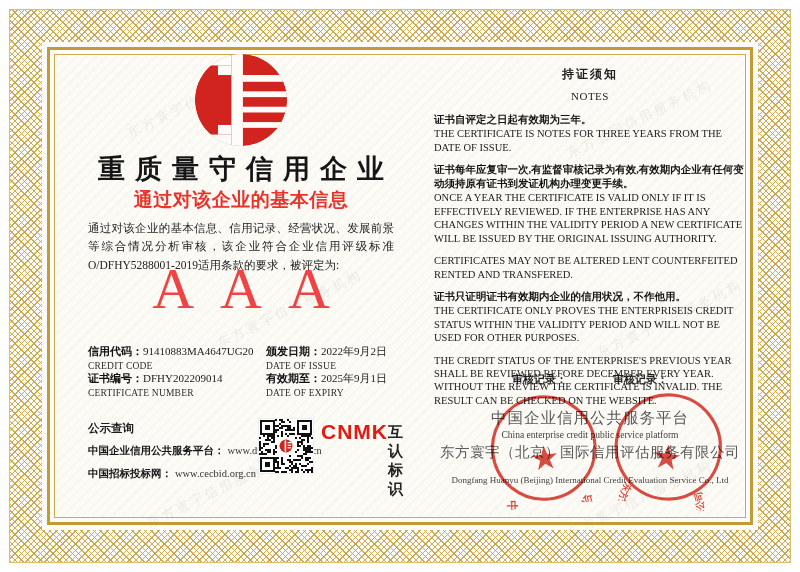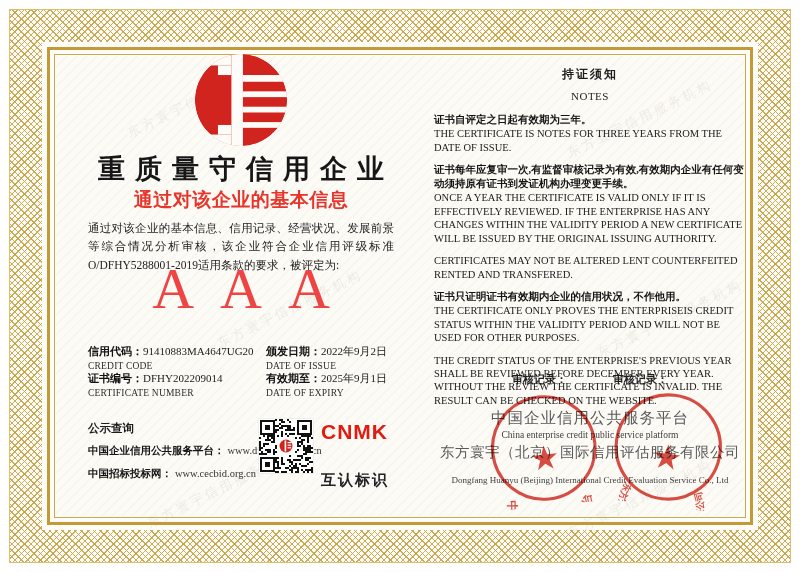--- a/index.html
+++ b/index.html
@@ -39,21 +39,21 @@
   .field .f-en{font-family:"Liberation Serif","DejaVu Serif",serif;font-size:9.5px;
       color:#2d2d2d;margin-top:2px;letter-spacing:.2px;}
   .inquiry-head{position:absolute;top:371px;left:0;font-size:11.5px;font-weight:700;}
   .links{position:absolute;top:394px;left:0;width:100%;}
   .link-row{margin-bottom:9px;font-size:10.5px;}
   .link-label{font-weight:600;font-family:"Liberation Serif","DejaVu Serif",serif;color:#151515;}
   .link-url{font-family:"Liberation Serif","DejaVu Serif",serif;color:#333;}
   .qr-block{position:absolute;left:170px;top:368px;display:flex;gap:7px;}
   .qr{position:relative;width:54px;height:54px;background:#fff;border:1px solid #eee;}
   .qr svg{display:block;}
-  .qr-texts{display:flex;flex-direction:column;justify-content:center;padding-top:2px;gap:24px;}
+  .qr-texts{display:flex;flex-direction:row;justify-content:center;padding-top:2px;}
   .qr-brand{font-size:21px;font-weight:800;color:#e11b12;letter-spacing:1px;}
   .qr-caption{font-size:15px;font-family:"Liberation Serif","DejaVu Serif",serif;
       font-weight:600;color:#222;margin-top:3px;letter-spacing:2px;}
   
   .notes-col{position:absolute;left:434px;top:66px;width:312px;}
   .notes-title{ text-align:center;font-size:12px;font-weight:700;letter-spacing:2px;}
   .notes-sub{text-align:center;font-family:"Liberation Serif","DejaVu Serif",serif;
       font-size:11px;margin:7px 0 11px;letter-spacing:.5px;}
   .note-item{margin-bottom:9px;}
   .n-cn{font-family:"Liberation Serif","DejaVu Serif",serif;font-weight:600;

